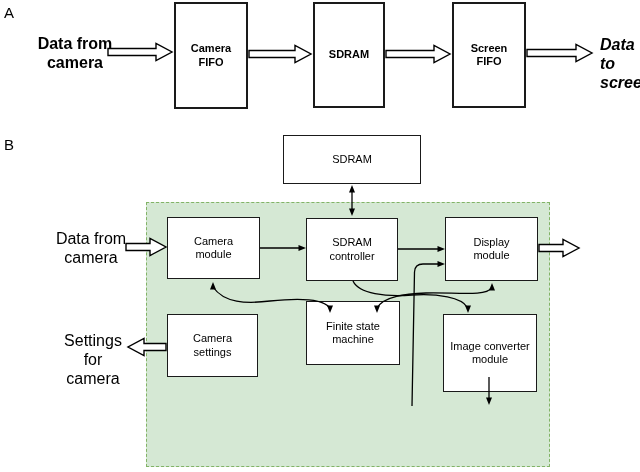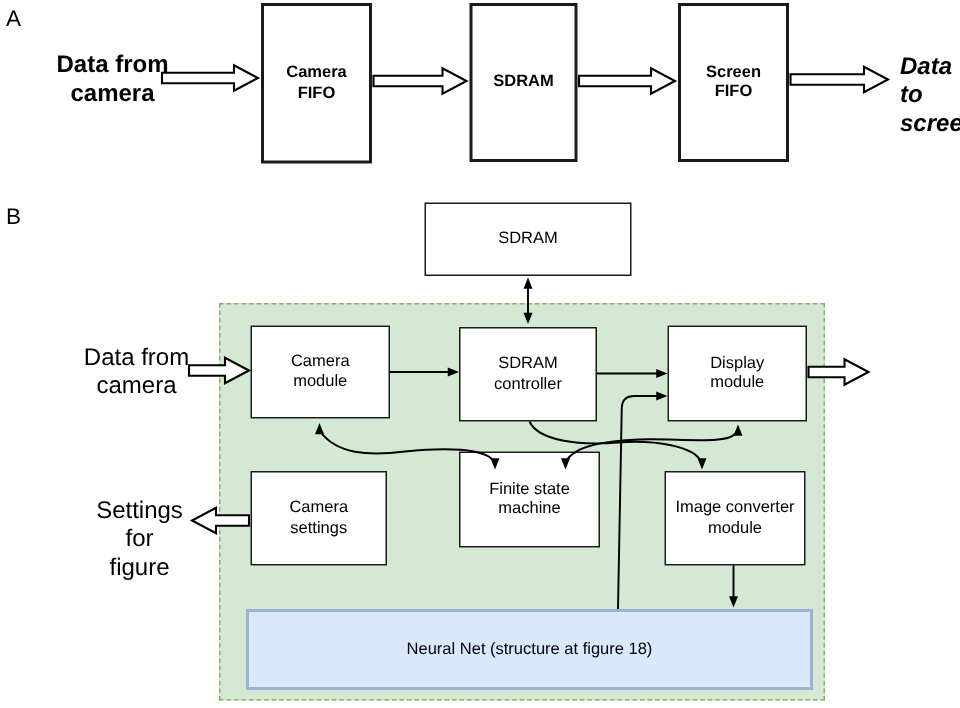--- a/index.html
+++ b/index.html
@@ -84,40 +84,37 @@
 controller</span>
   </div>
 
   <div class="box boxB" style="left:445px;top:217px;width:93px;height:64px;">
     <span>Display
 module</span>
   </div>
 
 
   <div class="flowlabel" style="left:53px;top:332px;width:80px;">Settings for
-figure</div>
+camera</div>
 
   <div class="box boxB" style="left:167px;top:314px;width:91px;height:63px;">
     <span>Camera
 settings</span>
   </div>
 
   <div class="box boxB" style="left:306px;top:301px;width:94px;height:64px;">
     <span>Finite state
 machine</span>
   </div>
 
-  <div class="box boxB" style="left:443px;top:314px;width:94px;height:63px;">
+  <div class="box boxB" style="left:443px;top:314px;width:94px;height:78px;">
     <span>Image converter
 module</span>
   </div>
 
-  <div id="neural-net">
-    <span>Neural Net (structure at figure 18)</span>
-  </div>
 
   <svg class="overlay" width="640" height="472" viewBox="0 0 640 472">
 
     <polygon class="hollow" points="108,48.5 156,48.5 156,43.5 172,52 156,60.5 156,55.5 108,55.5"></polygon>
     <polygon class="hollow" points="249,50.5 295,50.5 295,45.5 311,54 295,62.5 295,57.5 249,57.5"></polygon>
     <polygon class="hollow" points="386,50.5 434,50.5 434,45.5 450,54 434,62.5 434,57.5 386,57.5"></polygon>
     <polygon class="hollow" points="527,49.5 576,49.5 576,44.5 592,53 576,61.5 576,56.5 527,56.5"></polygon>
 
     <polygon class="hollow" points="126,243.5 150,243.5 150,238.5 166,247 150,255.5 150,250.5 126,250.5"></polygon>
     <polygon class="hollow" points="539,244.5 563,244.5 563,239.5 579,248 563,256.5 563,251.5 539,251.5"></polygon>

